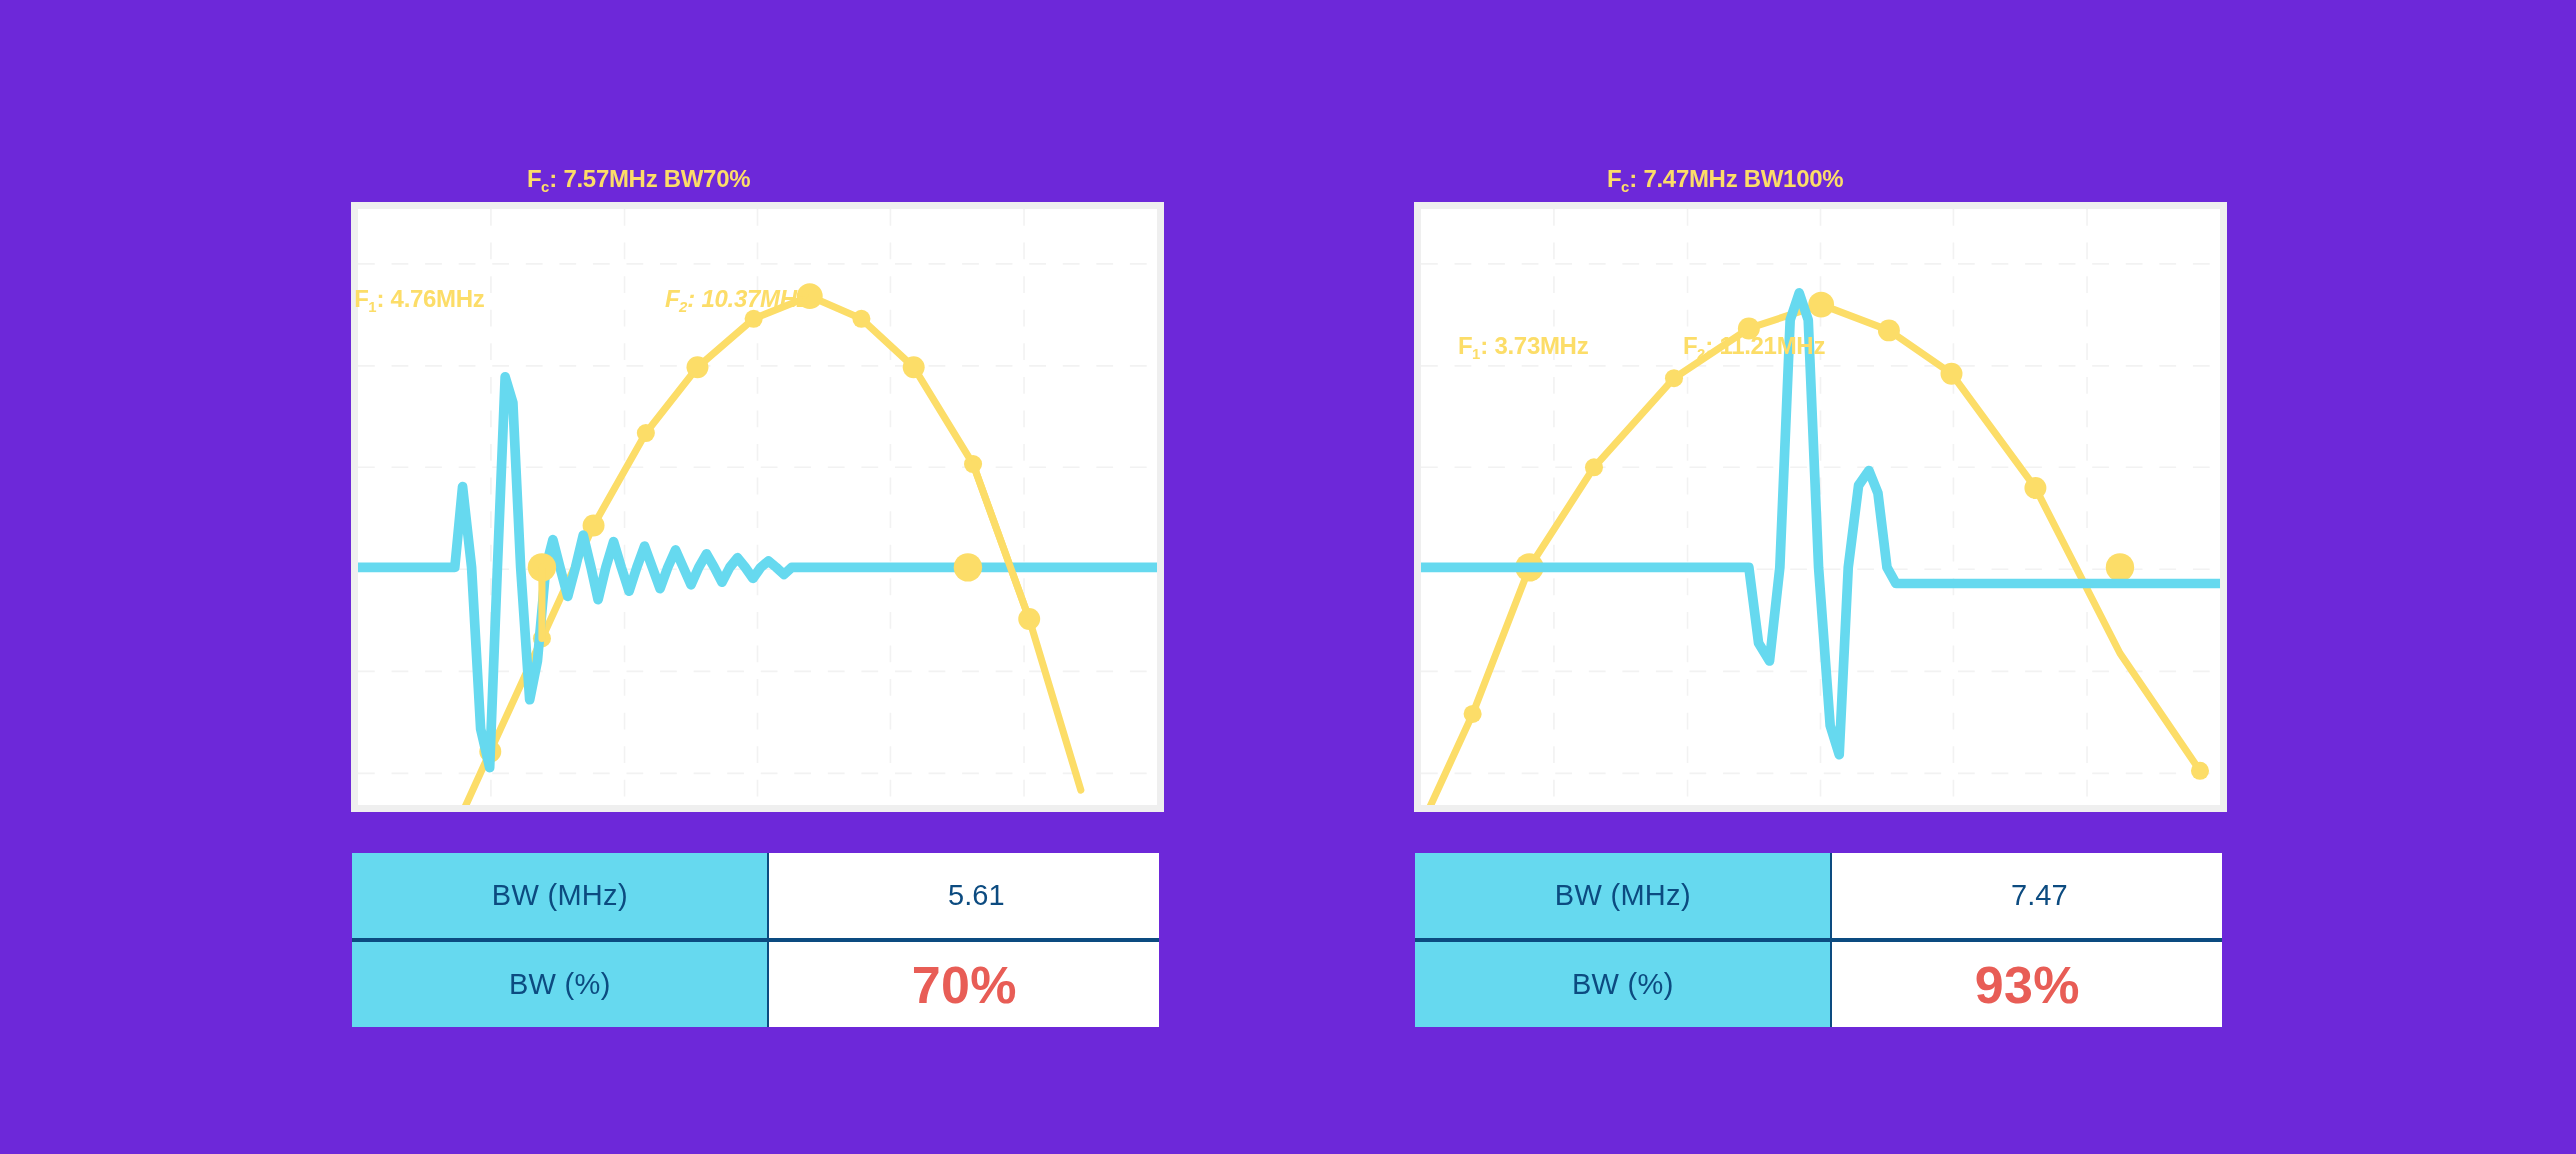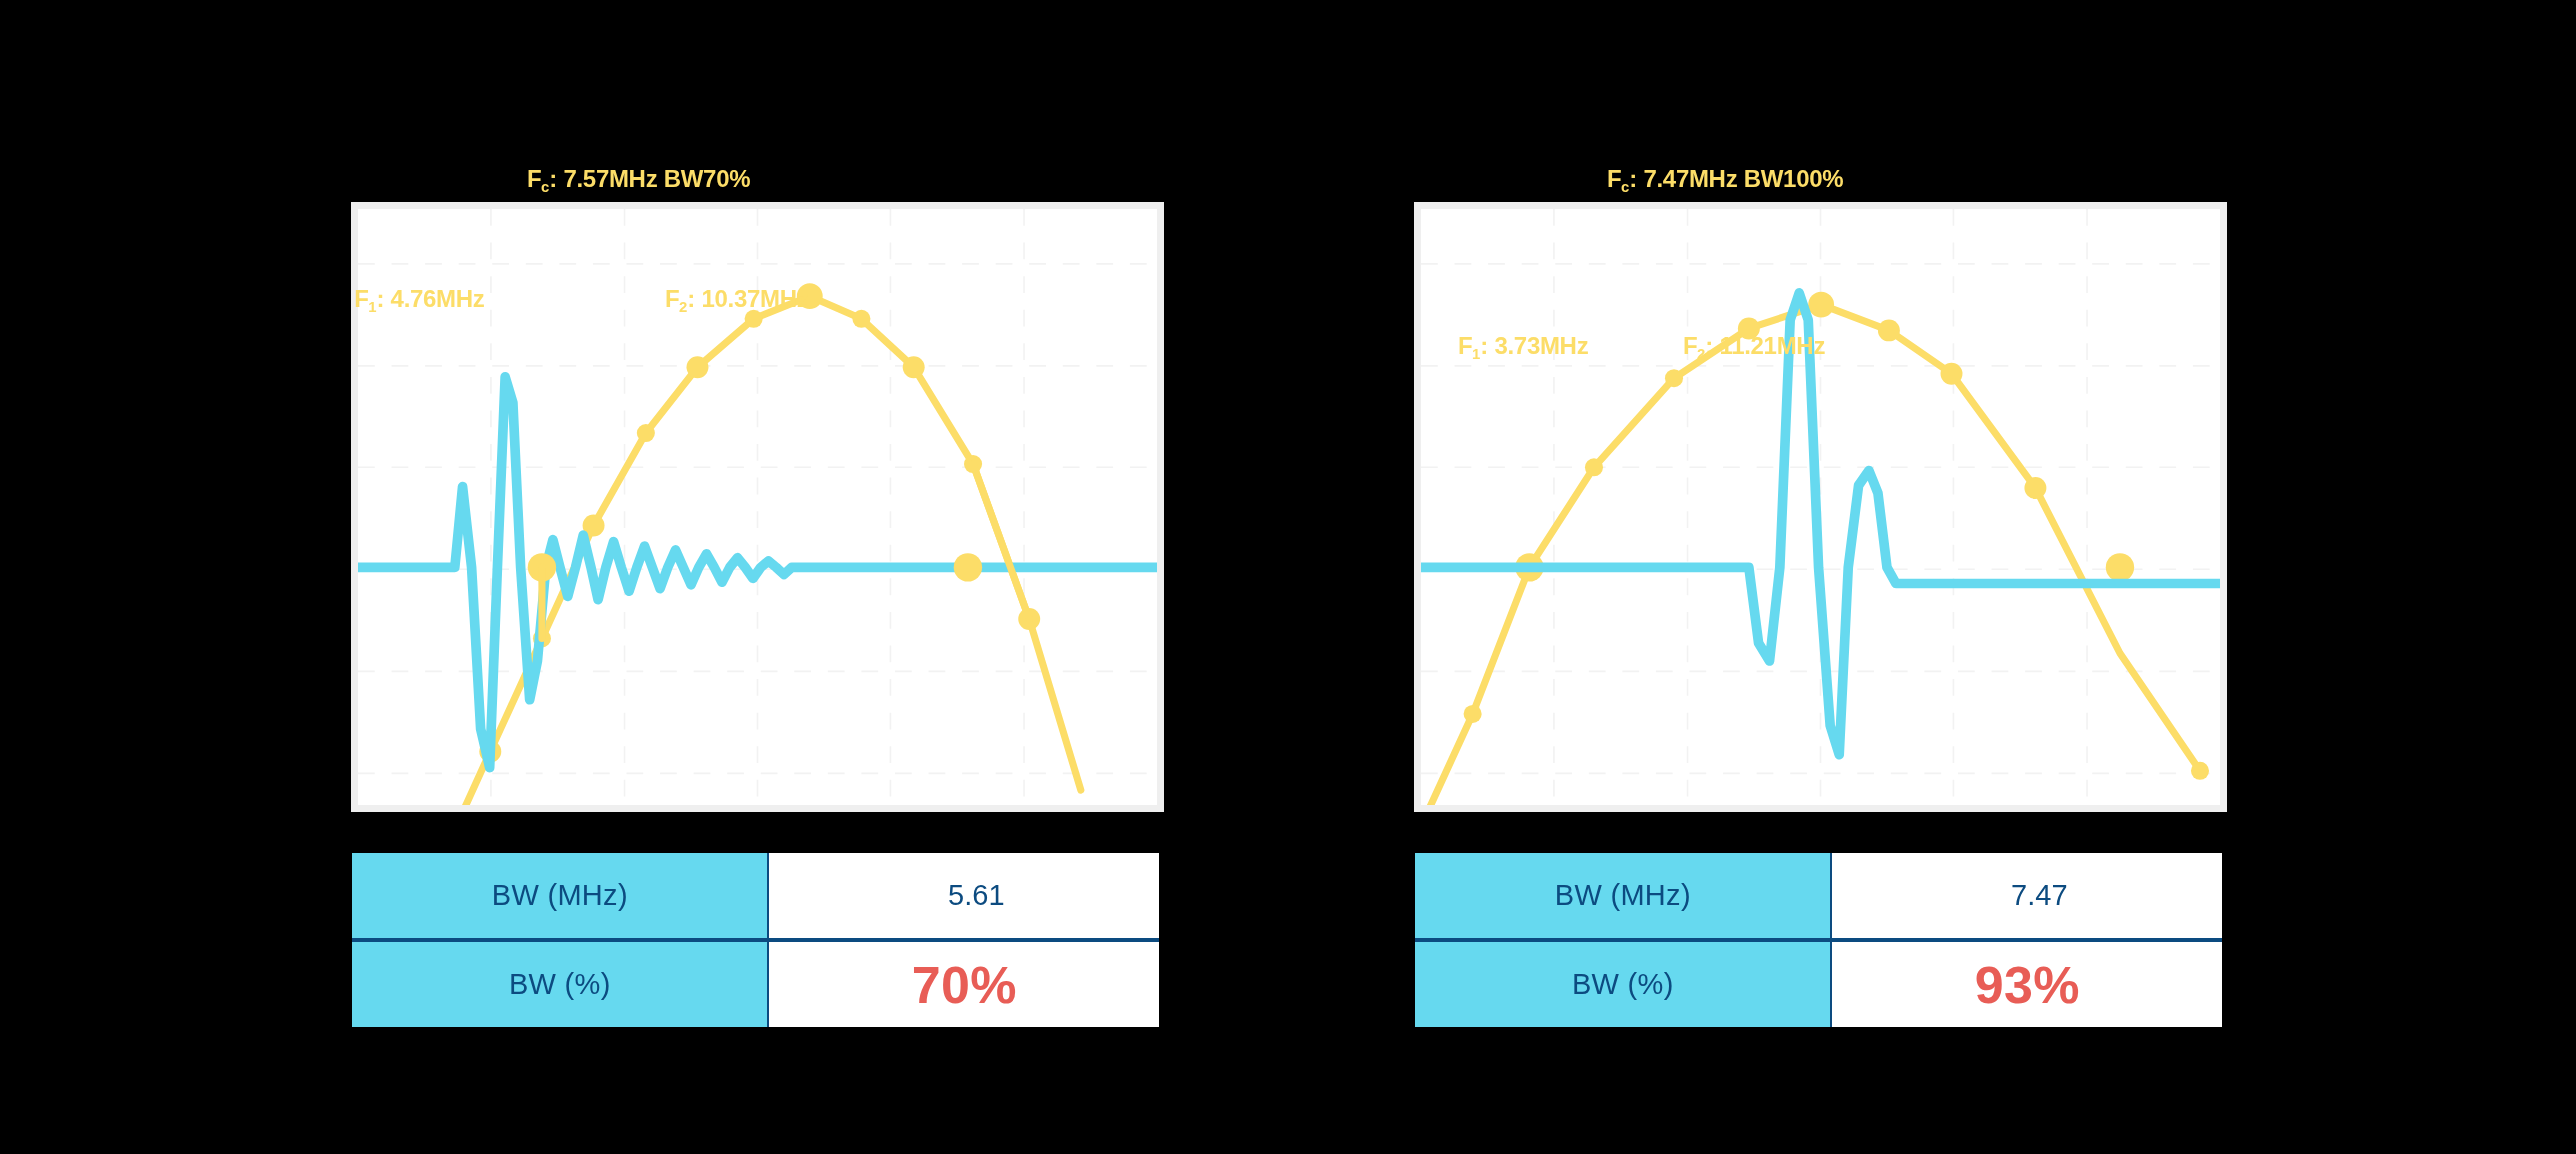--- a/index.html
+++ b/index.html
@@ -13,21 +13,21 @@
     height: 1154px;
     font-family: "Liberation Sans", sans-serif;
     -webkit-font-smoothing: antialiased;
     overflow: hidden;
   }
 
   .stage {
     position: relative;
     width: 2576px;
     height: 1154px;
-    background: #000000;
+    background: #6d28d9;
   }
 
   
   .panel {
     position: absolute;
     top: 0;
     width: 863px;
     height: 1154px;
   }
   .panel.left  { left: 351px; }
@@ -75,21 +75,21 @@
     font-size: 0.62em;
     vertical-align: baseline;
     position: relative;
     top: 0.32em;
     left: -0.02em;
   }
 
   
   .panel.left  .an-fc { left: 176px; top: 167px; }
   .panel.left  .an-f1 { left: 3.2px;   top: 287px; }
-  .panel.left  .an-f2 { left: 314px; top: 287px; }
+  .panel.left  .an-f2 { left: 314px; top: 287px; font-style: italic; }
 
   
   .panel.right .an-fc { left: 193px; top: 167px; }
   .panel.right .an-f1 { left: 44px;  top: 334px; }
   .panel.right .an-f2 { left: 269px; top: 334px; }
 
   
   .bw-table {
     position: absolute;
     left: 1.3px;

